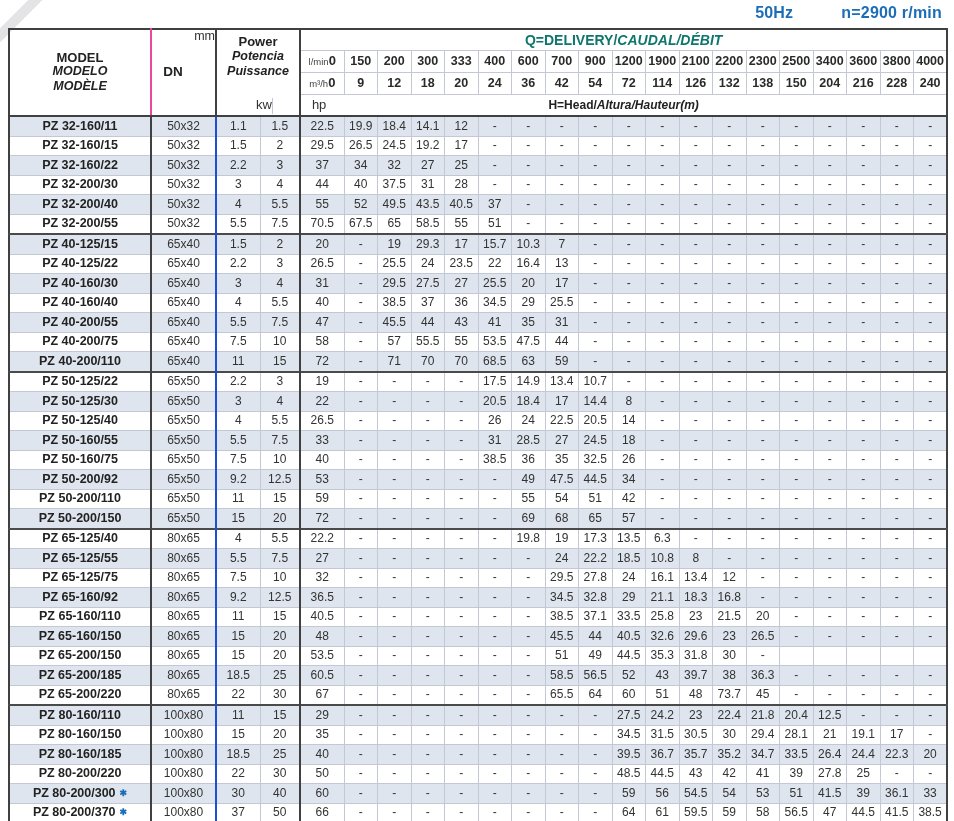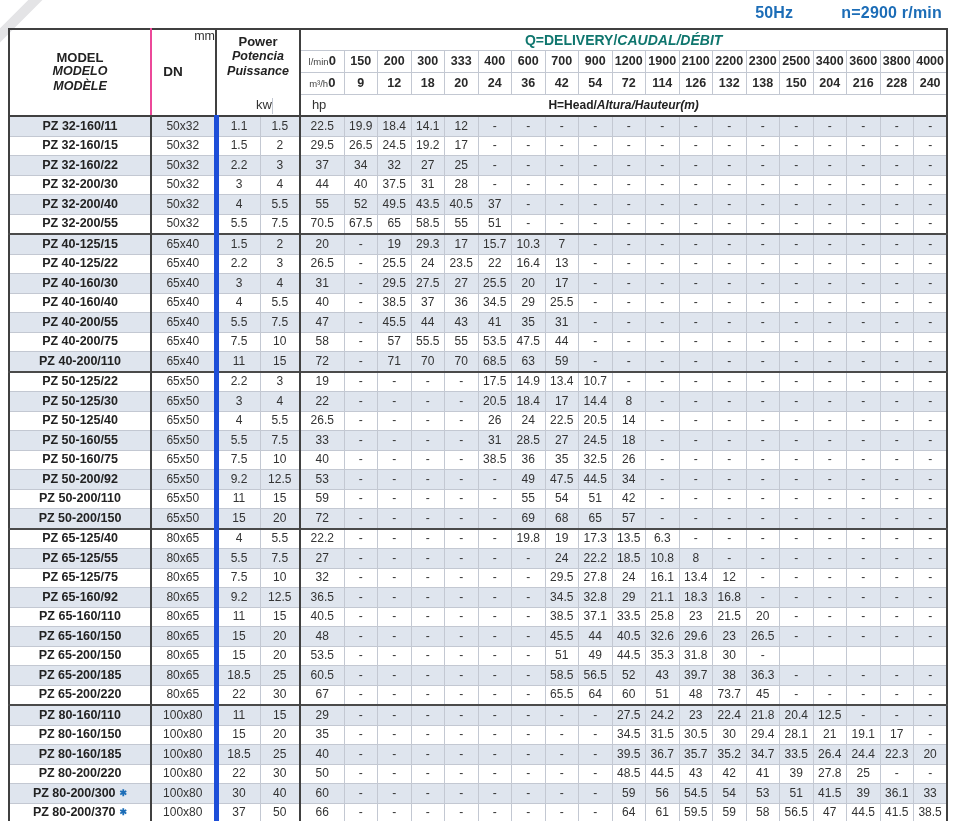--- a/index.html
+++ b/index.html
@@ -52,21 +52,21 @@
   th.q0h{white-space:nowrap;}
   th.q0h .unit{font-size:9.5px;font-weight:normal;color:#444;}
   th.q0h .zero{font-size:13px;font-weight:bold;color:#2a2a2a;}
   th.h-title{height:20px;font-size:12px;font-weight:bold;color:#222;
     border-top:1px solid #c3c8d2;border-bottom:2px solid #404040;}
   
   tbody td{height:18.5px;border-top:1px solid #c3c8d2;border-right:1px solid #c3c8d2;}
   tbody td:last-child{border-right:none;}
   tbody tr:first-child td{border-top:none;}
   tbody td.model-cell{font-weight:bold;font-size:12.5px;color:#222;border-right:2px solid #404040;}
-  tbody td.dn-cell{border-right:5px solid #1d4ed8;}
+  tbody td.dn-cell{border-right:2px solid #1d4ed8;}
   tbody td.kw-cell{border-right:1px solid #c3c8d2;}
   tbody td.hp-cell{border-right:2px solid #404040;}
   tbody tr.shaded td{background:#dfe5ee;}
   tbody tr.group-start td{border-top:2px solid #4a4a4a;}
   .star{color:#1c6db7;font-size:9px;margin-left:4px;vertical-align:1px;}
 </style>
 </head>
 <body>
 
 <div class="corner-deco"></div>

